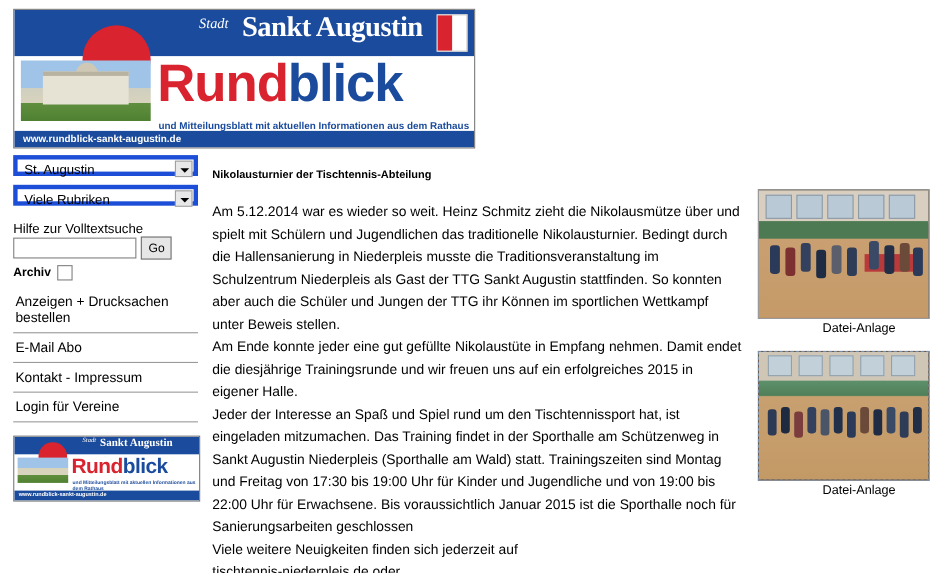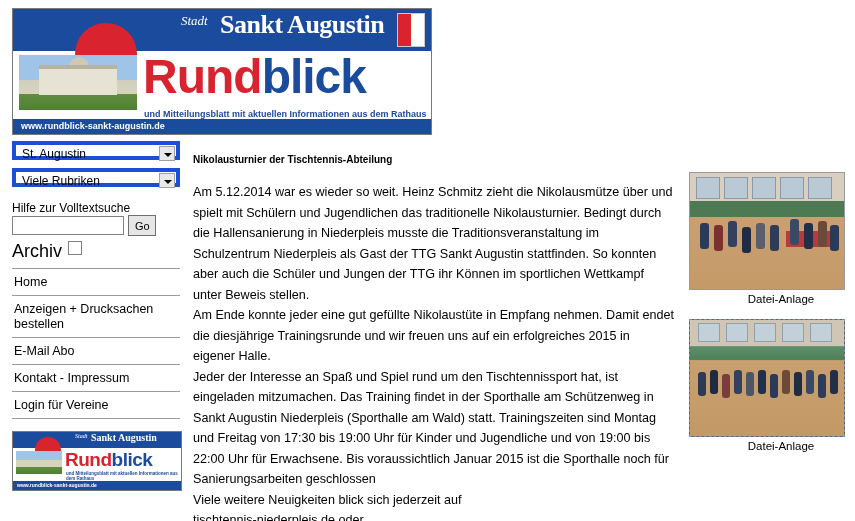--- a/index.html
+++ b/index.html
@@ -226,22 +226,24 @@
     width: 28px;
     height: 21px;
     border: 1px solid #707070;
     background: #e6e6e6;
     font-size: 11px;
     font-family: "Liberation Sans", sans-serif;
     cursor: pointer;
   }
   .archiv-row {
     display: flex;
-    font-size: 18px;
+    align-items: center;
+    font-size: 11px;
     margin-bottom: 6px;
+    font-weight: bold;
   }
   .archiv-box {
     margin-left: 6px;
     width: 12px;
     height: 12px;
     border: 1px solid #808080;
     background: #ffffff;
   }
   .navlist {
     margin-top: 4px;
@@ -457,21 +459,20 @@
       <input class="search-input" type="text" value="" placeholder="" style="">
       <button class="go-btn">Go</button>
     </div>
 
     <div class="archiv-row">
       <span>Archiv</span>
       <span class="archiv-box"></span>
     </div>
 
     <div class="navlist">
-      <div class="navitem first">Home</div>
       <div class="navitem">Anzeigen + Drucksachen bestellen</div>
       <div class="navitem">E-Mail Abo</div>
       <div class="navitem">Kontakt - Impressum</div>
       <div class="navitem">Login für Vereine</div>
     </div>
 
     <div class="ad-banner">
       <div class="ad-top"></div>
       <div class="ad-ball"></div>
       <div class="ad-stadt">Stadt</div>
@@ -481,21 +482,21 @@
       <div class="ad-sub">und Mitteilungsblatt mit aktuellen Informationen aus dem Rathaus</div>
       <div class="ad-url">www.rundblick-sankt-augustin.de</div>
     </div>
   </div>
 
   <div class="article">
     <h1>Nikolausturnier der Tischtennis-Abteilung</h1>
     <p>Am 5.12.2014 war es wieder so weit. Heinz Schmitz zieht die Nikolausmütze über und spielt mit Schülern und Jugendlichen das traditionelle Nikolausturnier. Bedingt durch die Hallensanierung in Niederpleis musste die Traditionsveranstaltung im Schulzentrum Niederpleis als Gast der TTG Sankt Augustin stattfinden. So konnten aber auch die Schüler und Jungen der TTG ihr Können im sportlichen Wettkampf unter Beweis stellen.</p>
     <p>Am Ende konnte jeder eine gut gefüllte Nikolaustüte in Empfang nehmen. Damit endet die diesjährige Trainingsrunde und wir freuen uns auf ein erfolgreiches 2015 in eigener Halle.</p>
     <p>Jeder der Interesse an Spaß und Spiel rund um den Tischtennissport hat, ist eingeladen mitzumachen. Das Training findet in der Sporthalle am Schützenweg in Sankt Augustin Niederpleis (Sporthalle am Wald) statt. Trainingszeiten sind Montag und Freitag von 17:30 bis 19:00 Uhr für Kinder und Jugendliche und von 19:00 bis 22:00 Uhr für Erwachsene. Bis voraussichtlich Januar 2015 ist die Sporthalle noch für Sanierungsarbeiten geschlossen</p>
-    <p>Viele weitere Neuigkeiten blick sich jederzeit auf</p>
+    <p>Viele weitere Neuigkeiten finden sich jederzeit auf</p>
     <p>tischtennis-niederpleis.de oder</p>
 
   </div>
 
   <div class="imgcol">
 
     <div class="photo-box">
       <div class="gym1">
         <div class="wallgreen"></div>
         <div class="win" style="left:6px;"></div>

